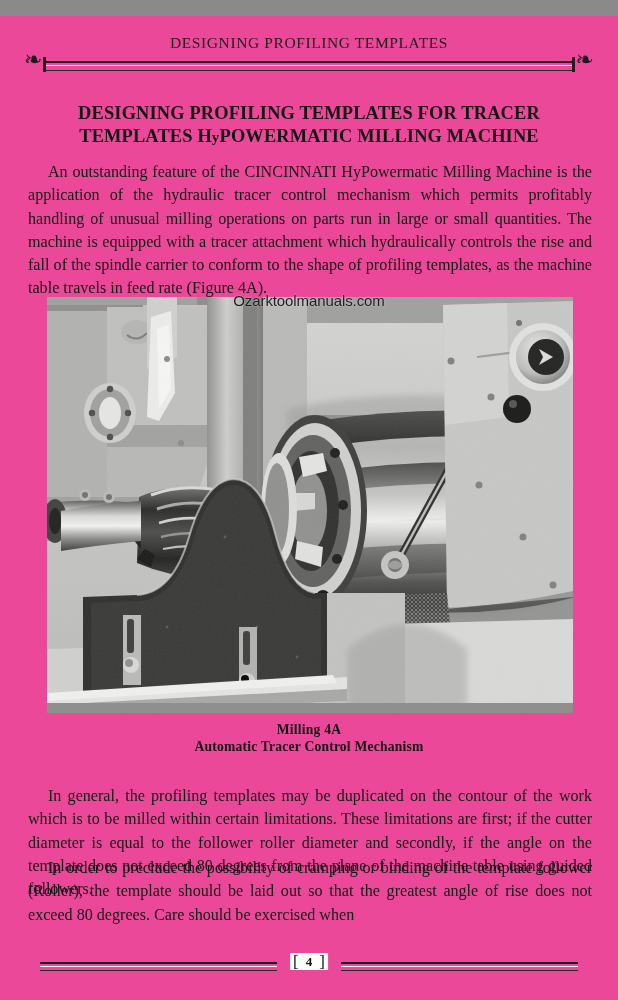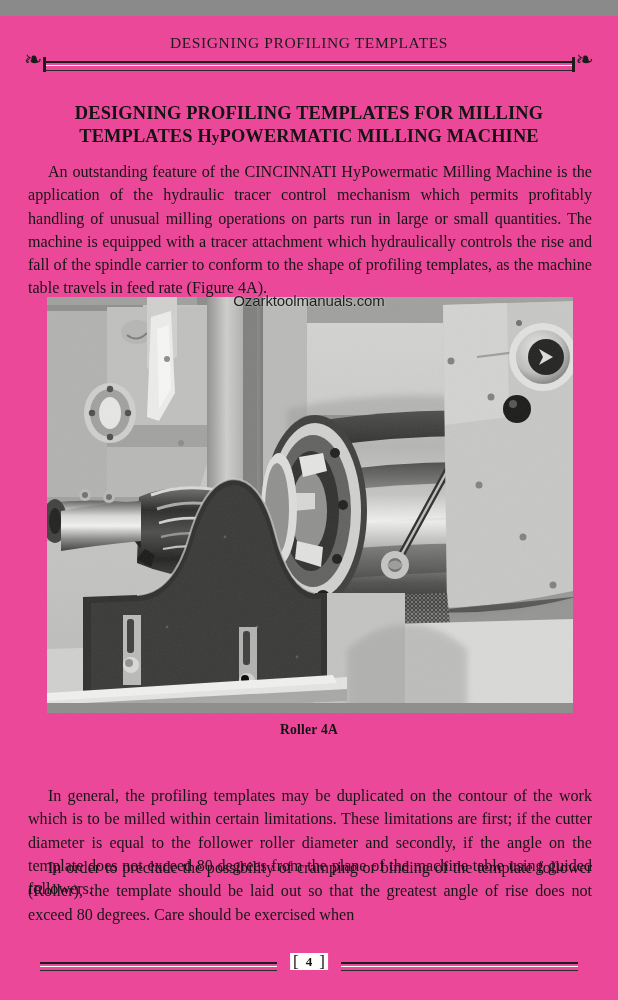--- a/index.html
+++ b/index.html
@@ -205,21 +205,21 @@
 
   <div class="rule-top">
     <span class="orn-left">❧</span>
     <span class="cap-l"></span>
     <span class="bar"></span>
     <span class="cap-r"></span>
     <span class="orn-right">❧</span>
   </div>
 
   <h1 class="article-title">
-    <span>DESIGNING PROFILING TEMPLATES FOR MILLING</span><br>
+    <span>DESIGNING PROFILING TEMPLATES FOR TRACER</span><br>
     <span>TEMPLATES H</span><span class="small-y">y</span><span>POWERMATIC MILLING MACHINE</span>
   </h1>
 
   <p class="body-text para-1"><span class="indent"></span><span>An outstanding feature of the CINCINNATI HyPowermatic Milling Machine is the application of the hydraulic tracer control mechanism which permits profitably handling of unusual milling operations on parts run in large or small quantities.  The machine is equipped with a tracer attachment which hydraulically controls the rise and fall of the spindle carrier to conform to the shape of profiling templates, as the machine table travels in feed rate (Figure 4A).</span></p>
 
   <div class="figure">
     <svg viewBox="0 0 526 416" preserveAspectRatio="none">
       <defs>
         <linearGradient id="wallG" x1="0" y1="0" x2="0" y2="1">
           <stop offset="0" stop-color="#d4d4d2"></stop>
@@ -467,21 +467,22 @@
       <polygon points="0,396 286,378 290,386 0,404" fill="#f0f0ee"></polygon>
 
       <rect x="0" y="0" width="526" height="416" filter="url(#grain)" fill="none" opacity="0.5"></rect>
       <rect x="0" y="0" width="526" height="416" fill="#ffffff" opacity="0.03"></rect>
     </svg>
   </div>
 
   <div class="watermark">Ozarktoolmanuals.com</div>
 
   <div class="caption">
-    <span>Roller 4A</span><br>
+    <span>Milling 4A</span><br>
+    <span>Automatic Tracer Control Mechanism</span>
   </div>
 
   <p class="body-text para-2"><span class="indent"></span><span>In general, the profiling templates may be duplicated on the contour of the work which is to be milled within certain limitations.  These limitations are first; if the cutter diameter is equal to the follower roller diameter and secondly, if the angle on the template does not exceed 80 degrees from the plane of the machine table using guided followers.</span></p>
 
   <p class="body-text para-3"><span class="indent"></span><span>In order to preclude the possibility of cramping or binding of the template follower (Roller), the template should be laid out so that the greatest angle of rise does not exceed 80 degrees.  Care should be exercised when</span></p>
 
   <div class="rule-bottom">
     <span class="seg seg-l"></span>
     <span class="seg seg-r"></span>
     <span class="pagebox">

